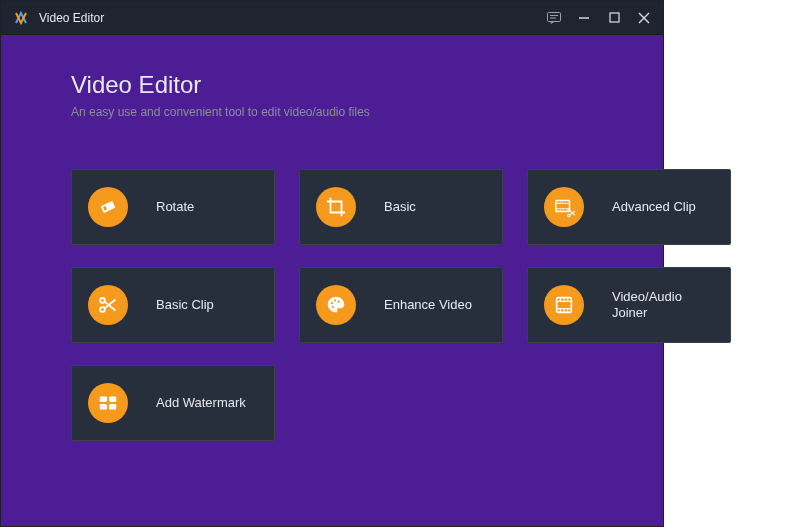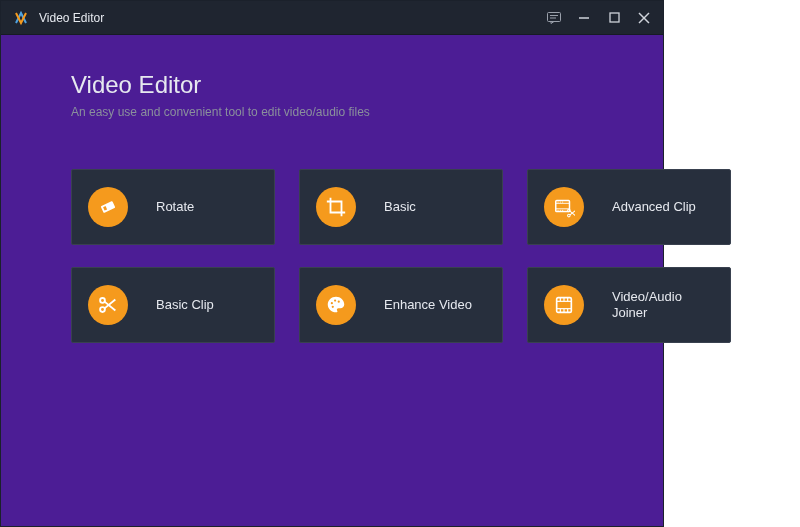--- a/index.html
+++ b/index.html
@@ -180,16 +180,28 @@
             <line x1="12" y1="4" x2="12" y2="8" stroke="#fff" stroke-width="1.3"></line>
             <line x1="16" y1="4" x2="16" y2="8" stroke="#fff" stroke-width="1.3"></line>
             <line x1="8" y1="16" x2="8" y2="20" stroke="#fff" stroke-width="1.3"></line>
             <line x1="12" y1="16" x2="12" y2="20" stroke="#fff" stroke-width="1.3"></line>
             <line x1="16" y1="16" x2="16" y2="20" stroke="#fff" stroke-width="1.3"></line>
           </svg>
         </span>
         <span class="tile-label">Video/Audio Joiner</span>
       </div>
 
+      <div class="tile">
+        <span class="tile-icon">
+          <svg viewBox="0 0 24 24" fill="#fff">
+            <rect x="3" y="5" width="8" height="6" rx="1"></rect>
+            <rect x="13" y="5" width="8" height="6" rx="1"></rect>
+            <rect x="3" y="13" width="8" height="6" rx="1"></rect>
+            <rect x="13" y="13" width="8" height="6" rx="1"></rect>
+            <rect x="10" y="10" width="4" height="4" fill="#f59a1d"></rect>
+          </svg>
+        </span>
+        <span class="tile-label">Add Watermark</span>
+      </div>
 
     </div>
   </div>
 </div>
 
 </body></html>

